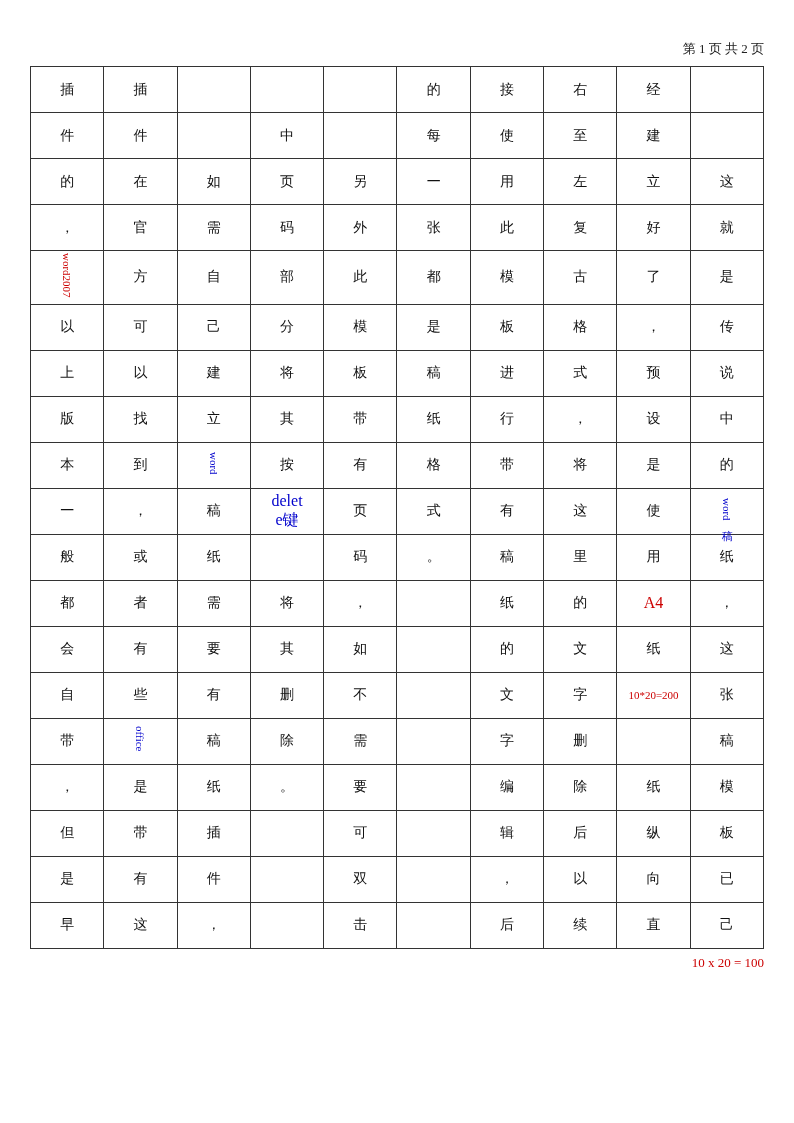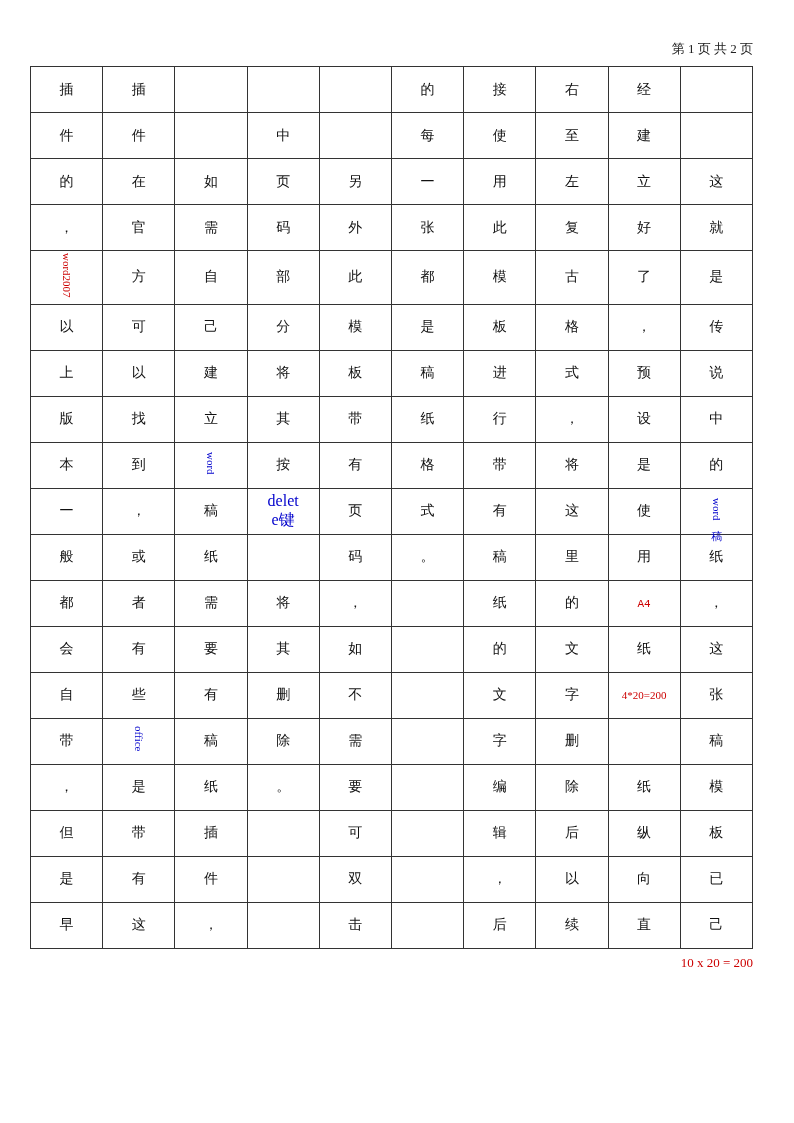--- a/index.html
+++ b/index.html
@@ -8,21 +8,21 @@
       font-family: 'SimSun', 'STSong', serif;
       font-size: 14px;
       width: 794px;
       min-height: 1123px;
       position: relative;
     }
     .page {
       width: 794px;
       min-height: 1123px;
       background: #fff;
-      padding: 40px 41px 40px 30px;
+      padding: 40px 30px 40px 30px;
       position: relative;
     }
     .page-header {
       text-align: right;
       font-size: 13px;
       color: #222;
       margin-bottom: 8px;
       font-family: 'SimSun', serif;
     }
     .grid-table {
@@ -196,21 +196,21 @@
         </tr>
         <tr>
           <td>都</td>
           <td>者</td>
           <td>需</td>
           <td>将</td>
           <td>，</td>
           <td></td>
           <td>纸</td>
           <td>的</td>
-          <td><span class="text-red" style="font-size:11px;font-family:Liberation Mono, monospace;">A4</span></td>
+          <td><span class="text-red" style="font-size:16px;">A4</span></td>
           <td>，</td>
         </tr>
         <tr>
           <td>会</td>
           <td>有</td>
           <td>要</td>
           <td>其</td>
           <td>如</td>
           <td></td>
           <td>的</td>
@@ -220,21 +220,21 @@
         </tr>
         <tr>
           <td>自</td>
           <td>些</td>
           <td>有</td>
           <td>删</td>
           <td>不</td>
           <td></td>
           <td>文</td>
           <td>字</td>
-          <td><span class="text-red" style="font-size:11px;">4*20=200</span></td>
+          <td><span class="text-red" style="font-size:11px;">10*20=200</span></td>
           <td>张</td>
         </tr>
         <tr>
           <td>带</td>
           <td><span class="text-vertical text-blue" style="font-size:11px;">office</span></td>
           <td>稿</td>
           <td>除</td>
           <td>需</td>
           <td></td>
           <td>字</td>
@@ -285,14 +285,14 @@
           <td></td>
           <td>击</td>
           <td></td>
           <td>后</td>
           <td>续</td>
           <td>直</td>
           <td>己</td>
         </tr>
       </tbody>
   </table>
-  <div class="page-footer">10 x 20 = 200</div>
+  <div class="page-footer">10 x 20 = 100</div>
 </div>
 
 </body></html>

